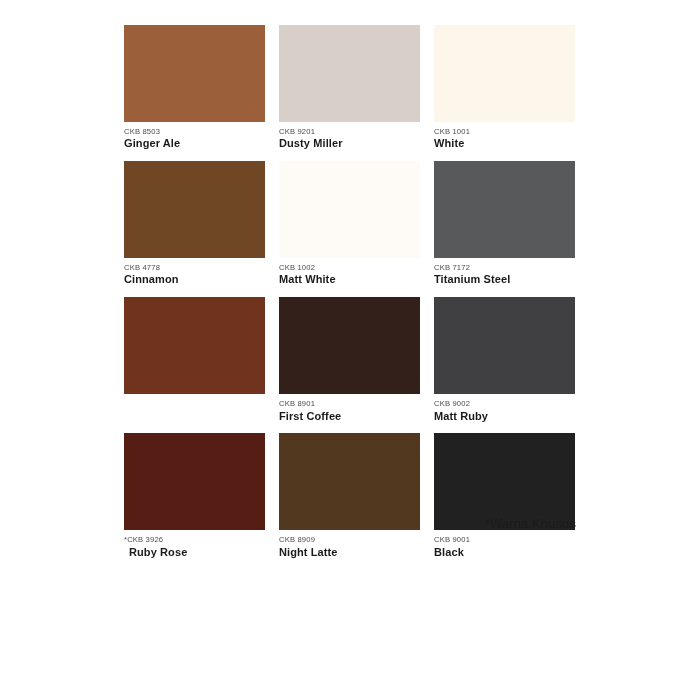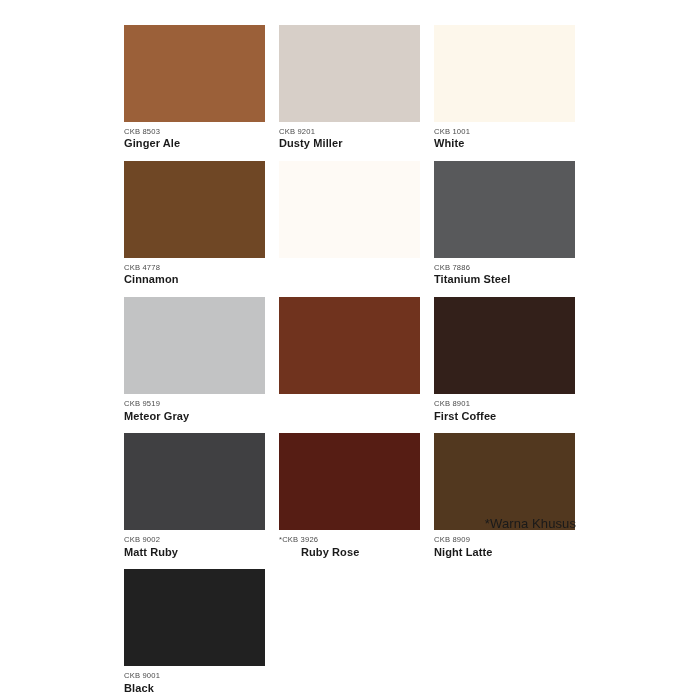--- a/index.html
+++ b/index.html
@@ -59,21 +59,20 @@
     color: #1a1a1a;
     letter-spacing: 0.1px;
     white-space: nowrap;
     display: block;
     margin-top: 2.5px;
   }
 
   
   .swatch-cell.special .swatch-name {
     padding-left: 5px;
-    margin-left: 17px;
   }
 
   .footnote {
     position: absolute;
     right: 124px;
     bottom: 25px;
     font-size: 13px;
     font-weight: normal;
     color: #1a1a1a;
     letter-spacing: 0.1px;
@@ -109,33 +108,30 @@
       </div>
       <div class="swatch-cell">
         <div class="swatch-chip" style="background-color: rgb(111, 71, 37);"></div>
         <div class="swatch-caption">
           <span class="swatch-code">CKB 4778</span>
           <span class="swatch-name">Cinnamon</span>
         </div>
       </div>
       <div class="swatch-cell">
         <div class="swatch-chip" style="background-color: rgb(254, 250, 245);"></div>
+        <div class="swatch-caption">
+          <span class="swatch-code">CKB 1002</span>
+          <span class="swatch-name">Matt White</span>
+        </div>
       </div>
       <div class="swatch-cell">
         <div class="swatch-chip" style="background-color: rgb(88, 89, 91);"></div>
         <div class="swatch-caption">
-          <span class="swatch-code">CKB 7886</span>
+          <span class="swatch-code">CKB 7172</span>
           <span class="swatch-name">Titanium Steel</span>
-        </div>
-      </div>
-      <div class="swatch-cell">
-        <div class="swatch-chip" style="background-color: rgb(194, 195, 196);"></div>
-        <div class="swatch-caption">
-          <span class="swatch-code">CKB 9519</span>
-          <span class="swatch-name">Meteor Gray</span>
         </div>
       </div>
       <div class="swatch-cell">
         <div class="swatch-chip" style="background-color: rgb(112, 51, 30);"></div>
       </div>
       <div class="swatch-cell">
         <div class="swatch-chip" style="background-color: rgb(51, 32, 26);"></div>
         <div class="swatch-caption">
           <span class="swatch-code">CKB 8901</span>
           <span class="swatch-name">First Coffee</span>

